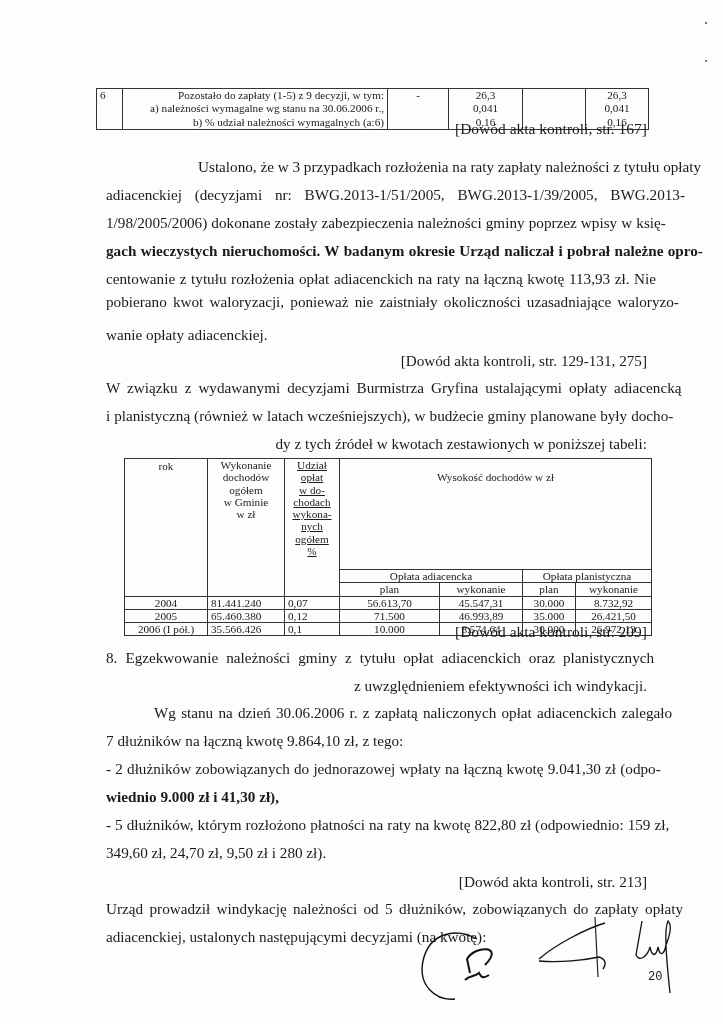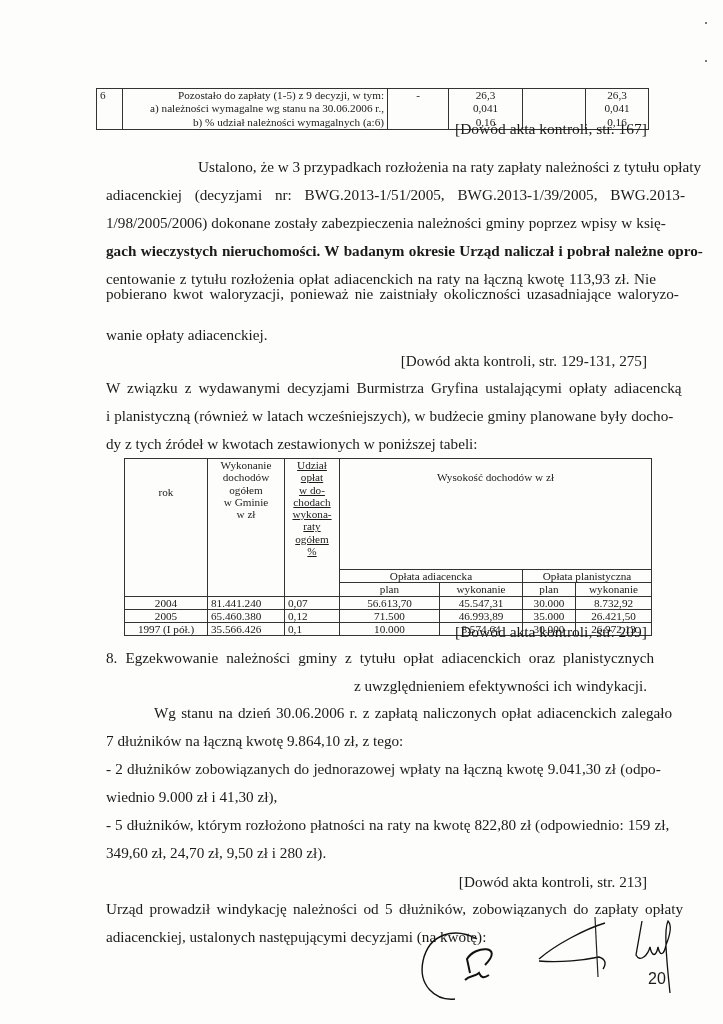--- a/index.html
+++ b/index.html
@@ -11,21 +11,21 @@
   .p { position:absolute; left:106px; width:541px; font-size:15.2px; line-height:19px; white-space:nowrap; }
   .justify { display:flex; justify-content:space-between; }
   .right { text-align:right; }
   table { border-collapse:collapse; position:absolute; font-family:"Liberation Serif", serif; }
   td { border:1px solid #333; padding:0 3px; vertical-align:top; }
   .t1 { left:96px; top:88px; width:553px; font-size:11.2px; line-height:13.3px; }
   .t2 { left:124px; top:433px; width:528px; font-size:11.2px; line-height:12.3px; }
   .c { text-align:center; }
   .bold { font-weight:normal;text-align:right; }
   .sig { position:absolute; }
-  .pageno { position:absolute; left:648px; top:970px; font-family:Liberation Sans, sans-serif; font-size:16px; }
+  .pageno { position:absolute; left:648px; top:970px; font-family:Liberation Mono, monospace; font-size:12px; }
   .speck { position:absolute; width:2px; height:2px; background:#777; }
 </style>
 </head>
 <body>
 
 <table class="t1">
   <tbody>
       <tr>
     <td style="width:19px;">6</td>
     <td style="width:258px;text-align:right;">
@@ -50,50 +50,50 @@
   </table>
 
 <div class="p right" style="top:119px; font-size:15.5px;">[Dowód akta kontroli, str. 167]</div>
 
 <div>
   <div class="p justify" style="top:157px; left:154px; width:493px;margin-left:44px;">Ustalono, że w 3 przypadkach rozłożenia na raty zapłaty należności z tytułu opłaty</div>
   <div class="p" style="top:185px; word-spacing:9px;font-family:Liberation Serif, serif;">adiacenckiej (decyzjami nr: BWG.2013-1/51/2005, BWG.2013-1/39/2005, BWG.2013-</div>
   <div class="p" style="top:213px; word-spacing:0.3px;">1/98/2005/2006) dokonane zostały zabezpieczenia należności gminy poprzez wpisy w księ-</div>
   <div class="p" style="top:241px; word-spacing:0.6px;font-weight:bold;">gach wieczystych nieruchomości. W badanym okresie Urząd naliczał i pobrał należne opro-</div>
   <div class="p" style="top:269px; word-spacing:0.8px;">centowanie z tytułu rozłożenia opłat adiacenckich na raty na łączną kwotę 113,93 zł. Nie</div>
-  <div class="p" style="top:284px; word-spacing:2.4px;text-align:right;">pobierano kwot waloryzacji, ponieważ nie zaistniały okoliczności uzasadniające waloryzo-</div>
+  <div class="p" style="top:292px; word-spacing:2.4px;text-align:right;">pobierano kwot waloryzacji, ponieważ nie zaistniały okoliczności uzasadniające waloryzo-</div>
   <div class="p" style="top:325px;">wanie opłaty adiacenckiej.</div>
 </div>
 
 <div class="p right" style="top:351px;">[Dowód akta kontroli, str. 129-131, 275]</div>
 
 <div>
   <div class="p" style="top:378px; word-spacing:3.2px;">W związku z wydawanymi decyzjami Burmistrza Gryfina ustalającymi opłaty adiacencką</div>
   <div class="p" style="top:406px; word-spacing:0.2px;">i planistyczną (również w latach wcześniejszych), w budżecie gminy planowane były docho-</div>
-  <div class="p" style="top:434px;">dy z tych źródeł w kwotach zestawionych w poniższej tabeli:</div>
+  <div class="p" style="top:434px;text-align:right;">dy z tych źródeł w kwotach zestawionych w poniższej tabeli:</div>
 </div>
 
 <table class="t2" style="top:458px;">
   <tbody>
       <tr>
-    <td rowspan="3" class="c" style="width:76px; padding-top:27px;">rok</td>
+    <td rowspan="3" class="c" style="width:76px; padding-top:1px;">rok</td>
     <td rowspan="3" class="c" style="width:70px;">
       <div>Wykonanie</div>
       <div>dochodów</div>
       <div>ogółem</div>
       <div>w Gminie</div>
       <div>w zł</div>
     </td>
     <td rowspan="3" class="c" style="width:48px;text-decoration:underline;">
       <div>Udział</div>
       <div>opłat</div>
       <div>w do-</div>
       <div>chodach</div>
       <div>wykona-</div>
-      <div>raty</div>
+      <div>nych</div>
       <div>ogółem</div>
       <div>%</div>
     </td>
     <td colspan="4" class="c" style="height:98px; padding-top:12px;">Wysokość dochodów w zł</td>
   </tr>
   <tr>
     <td colspan="2" class="c">Opłata adiacencka</td>
     <td colspan="2" class="c">Opłata planistyczna</td>
   </tr>
   <tr>
@@ -114,40 +114,40 @@
   <tr>
     <td class="c">2005</td>
     <td>65.460.380</td>
     <td>0,12</td>
     <td class="c">71.500</td>
     <td class="c">46.993,89</td>
     <td class="c">35.000</td>
     <td class="c">26.421,50</td>
   </tr>
   <tr>
-    <td class="c">1997 (I pół.)</td>
+    <td class="c">2006 (I pół.)</td>
     <td>35.566.426</td>
     <td>0,1</td>
     <td class="c">10.000</td>
     <td class="c">8.574,64</td>
     <td class="c">30.000</td>
     <td class="c">26.972,13</td>
   </tr>
 </tbody>
   </table>
 
 <div class="p right" style="top:622px; font-size:15.5px;">[Dowód akta kontroli, str. 209]</div>
 
 <div>
   <div class="p bold" style="top:648px; word-spacing:4.2px;">8. Egzekwowanie należności gminy z tytułu opłat adiacenckich oraz planistycznych</div>
   <div class="p bold" style="top:676px;">z uwzględnieniem efektywności ich windykacji.</div>
   <div class="p" style="top:703px; left:154px; width:493px; word-spacing:1.4px;">Wg stanu na dzień 30.06.2006 r. z zapłatą naliczonych opłat adiacenckich zalegało</div>
   <div class="p" style="top:731px;">7 dłużników na łączną kwotę 9.864,10 zł, z tego:</div>
   <div class="p" style="top:759px; word-spacing:0.4px;">- 2 dłużników zobowiązanych do jednorazowej wpłaty na łączną kwotę 9.041,30 zł (odpo-</div>
-  <div class="p" style="top:787px;">wiednio 9.000 zł i 41,30 zł),</div>
+  <div class="p" style="top:787px;font-weight:bold;">wiednio 9.000 zł i 41,30 zł),</div>
   <div class="p" style="top:815px; word-spacing:0.2px;">- 5 dłużników, którym rozłożono płatności na raty na kwotę 822,80 zł (odpowiednio: 159 zł,</div>
   <div class="p" style="top:843px;">349,60 zł, 24,70 zł, 9,50 zł i 280 zł).</div>
 </div>
 
 <div class="p right" style="top:872px;">[Dowód akta kontroli, str. 213]</div>
 
 <div>
   <div class="p" style="top:899px; word-spacing:2.6px;">Urząd prowadził windykację należności od 5 dłużników, zobowiązanych do zapłaty opłaty</div>
   <div class="p" style="top:927px;">adiacenckiej, ustalonych następującymi decyzjami (na kwotę):</div>
 </div>

